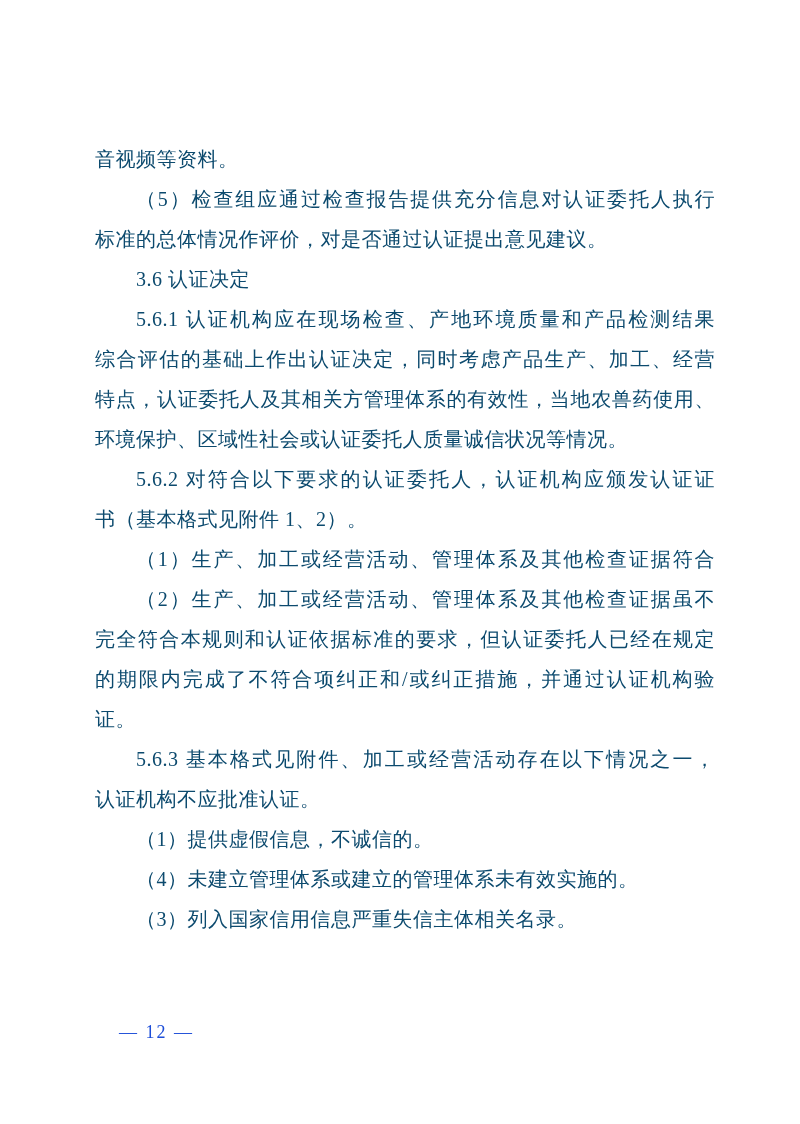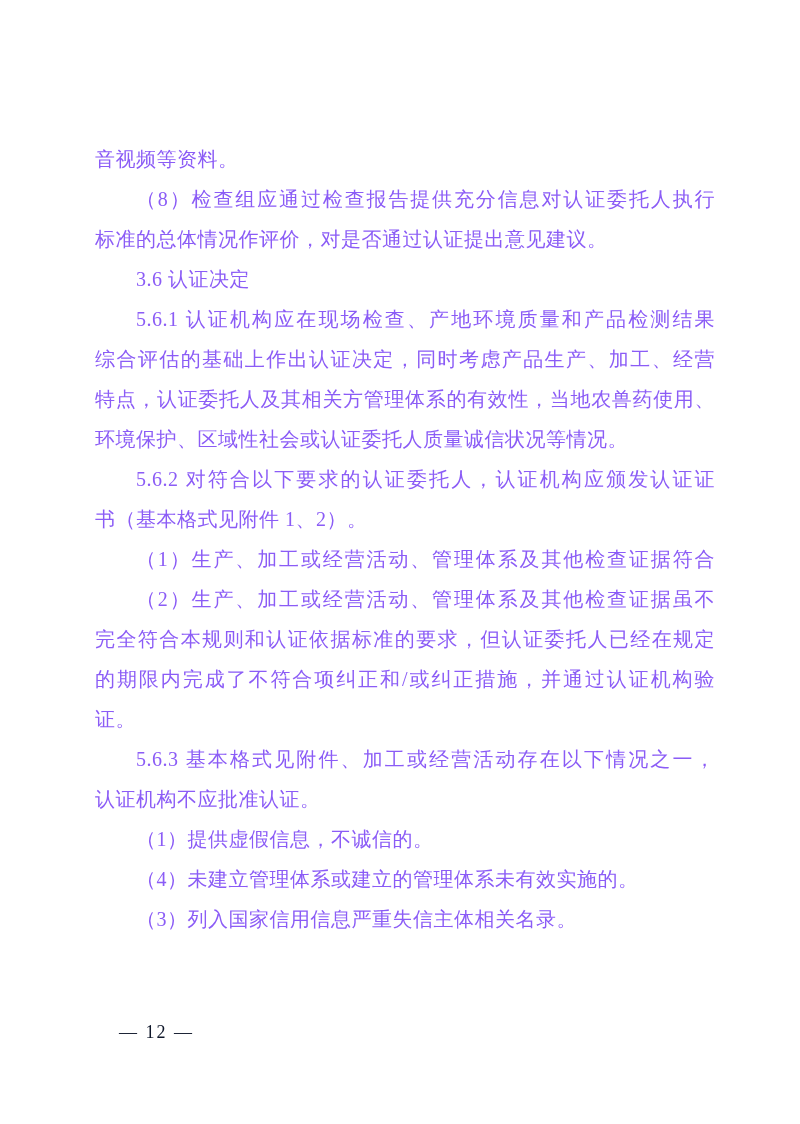--- a/index.html
+++ b/index.html
@@ -21,51 +21,51 @@
     left: 95px;
     top: 139px;
     width: 620px;
   }
   .line {
     height: 40px;
     line-height: 40px;
     font-size: 20px;
     white-space: nowrap;
     letter-spacing: 0.5px;
-    color: #8b5cf6;
+    color: #0c4a6e;
   }
   
   .line.fill {
     white-space: normal;
     text-align: justify;
     text-align-last: justify;
   }
   .line.indent {
     padding-left: 41px;
   }
   .page-footer {
     position: absolute;
     left: 119px;
     top: 1020px;
     height: 24px;
     line-height: 24px;
     font-size: 18px;
     letter-spacing: 2px;
-    color: #0f172a;
+    color: #1d4ed8;
     font-family: "Liberation Serif", "DejaVu Serif", serif;
   }
 </style>
 </head>
 <body>
 
 <div class="page">
   <div class="doc-body">
 
   <div class="line">音视频等资料。</div>
-      <div class="line indent fill">（8）检查组应通过检查报告提供充分信息对认证委托人执行</div>
+      <div class="line indent fill">（5）检查组应通过检查报告提供充分信息对认证委托人执行</div>
       <div class="line">标准的总体情况作评价，对是否通过认证提出意见建议。</div>
       <div class="line indent">3.6 认证决定</div>
       <div class="line indent fill">5.6.1 认证机构应在现场检查、产地环境质量和产品检测结果</div>
       <div class="line fill">综合评估的基础上作出认证决定，同时考虑产品生产、加工、经营</div>
       <div class="line fill">特点，认证委托人及其相关方管理体系的有效性，当地农兽药使用、</div>
       <div class="line">环境保护、区域性社会或认证委托人质量诚信状况等情况。</div>
       <div class="line indent fill">5.6.2 对符合以下要求的认证委托人，认证机构应颁发认证证</div>
       <div class="line">书（基本格式见附件 1、2）。</div>
       <div class="line indent fill">（1）生产、加工或经营活动、管理体系及其他检查证据符合</div>
       <div class="line indent fill">（2）生产、加工或经营活动、管理体系及其他检查证据虽不</div>

